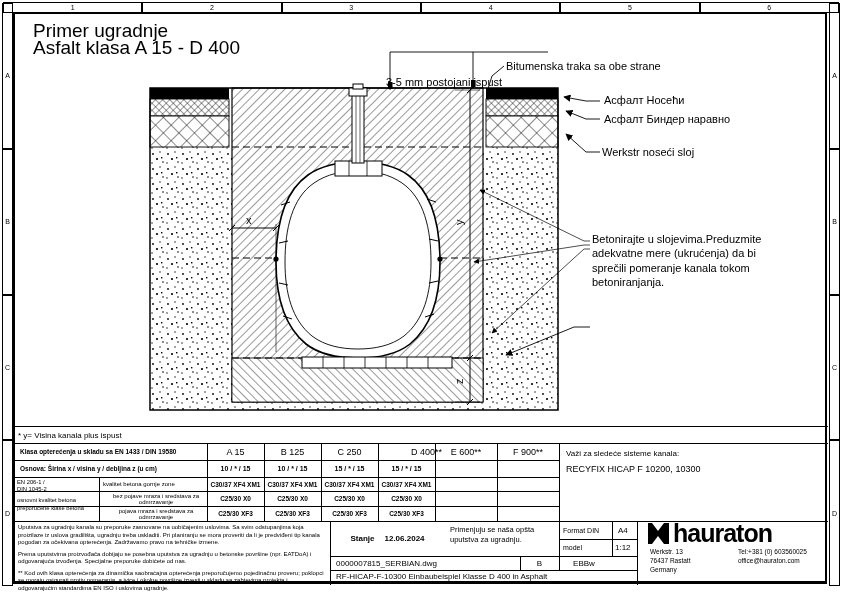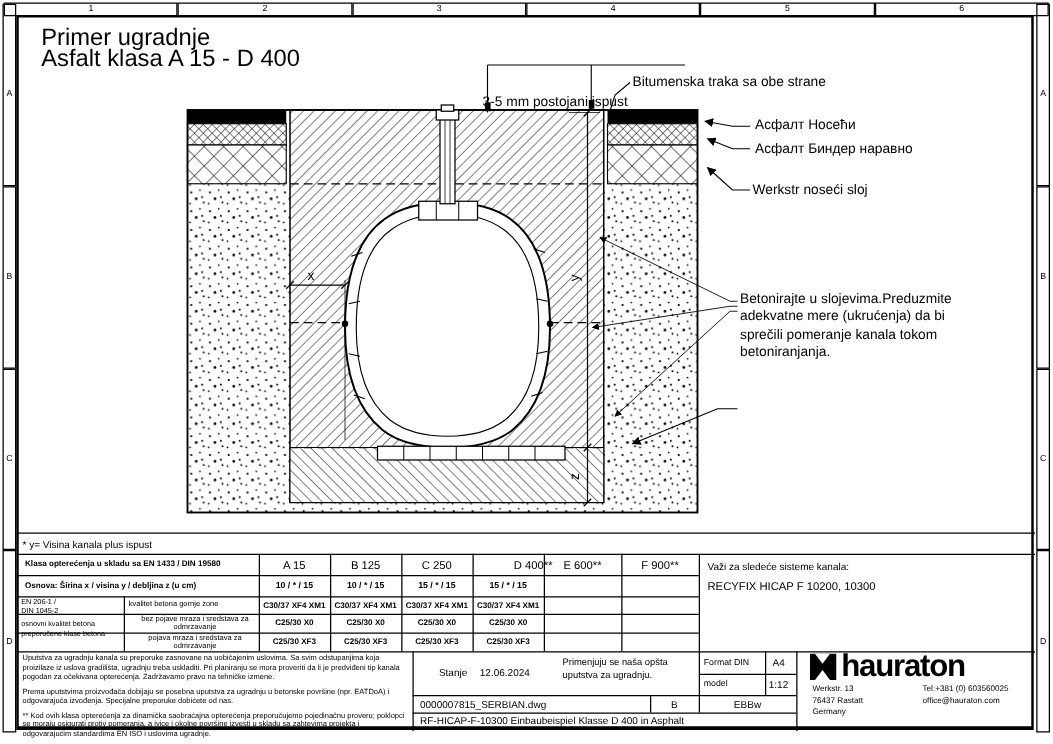--- a/index.html
+++ b/index.html
@@ -299,32 +299,32 @@
 
   <div class="lbl t8" style="left:566px;top:449px;">Važi za sledeće sisteme kanala:</div>
   <div class="lbl t9" style="left:566px;top:464px;">RECYFIX HICAP F 10200, 10300</div>
 
   <div class="abs notes t6" style="left:18px;top:524px;width:308px;">
     <p>Uputstva za ugradnju kanala su preporuke zasnovane na uobičajenim uslovima. Sa svim odstupanjima koja proizilaze iz uslova gradilišta, ugradnju treba uskladiti. Pri planiranju se mora proveriti da li je predviđeni tip kanala pogodan za očekivana opterećenja. Zadržavamo pravo na tehničke izmene.</p>
     <p>Prema uputstvima proizvođača dobijaju se posebna uputstva za ugradnju u betonske površine (npr. EATDoA) i odgovarajuća izvođenja. Specijalne preporuke dobićete od nas.</p>
     <p>** Kod ovih klasa opterećenja za dinamička saobraćajna opterećenja preporučujemo pojedinačnu proveru; poklopci se moraju osigurati protiv pomeranja, a ivice i okolne površine izvesti u skladu sa zahtevima projekta i odgovarajućim standardima EN ISO i uslovima ugradnje.</p>
   </div>
 
-  <div class="abs t8" style="left:330px;top:521px;width:115px;height:35px;display:flex;align-items:center;justify-content:center;gap:10px;">
+  <div class="abs t8" style="left:330px;top:521px;width:115px;height:35px;display:flex;align-items:center;justify-content:center;gap:10px;font-weight:bold;">
     <span>Stanje</span>
     <span>12.06.2024</span>
   </div>
   <div class="abs wrap" style="left:450px;top:525px;width:105px;font-size:7.5px;">Primenjuju se naša opšta uputstva za ugradnju.</div>
   <div class="lbl t7" style="left:563px;top:527px;">Format DIN</div>
   <div class="lbl t8" style="left:618px;top:526px;">A4</div>
   <div class="lbl t7" style="left:563px;top:544px;">model</div>
   <div class="lbl t8" style="left:615px;top:543px;">1:12</div>
   <div class="lbl t8" style="left:336px;top:559px;">0000007815_SERBIAN.dwg</div>
   <div class="cellc t8" style="left:520px;top:556px;width:39px;height:14px;">B</div>
-  <div class="cellc t8" style="left:559px;top:556px;width:78px;height:14px;">EBBw</div>
+  <div class="cellc t8" style="left:545px;top:556px;width:78px;height:14px;">EBBw</div>
   <div class="lbl t8" style="left:336px;top:572px;">RF-HICAP-F-10300 Einbaubeispiel Klasse D 400 in Asphalt</div>
 
   <div class="logo-ic" style="left:648px;top:523px;"></div>
   <div class="lbl logo-word" style="left:673px;top:521px;">hauraton</div>
   <div class="lbl" style="left:650px;top:548px;font-size:6.5px;">Werkstr. 13</div>
   <div class="lbl" style="left:650px;top:557px;font-size:6.5px;">76437 Rastatt</div>
   <div class="lbl" style="left:650px;top:566px;font-size:6.5px;">Germany</div>
   <div class="lbl" style="left:738px;top:548px;font-size:6.5px;">Tel:+381 (0) 603560025</div>
   <div class="lbl" style="left:738px;top:557px;font-size:6.5px;">office@hauraton.com</div>
 

